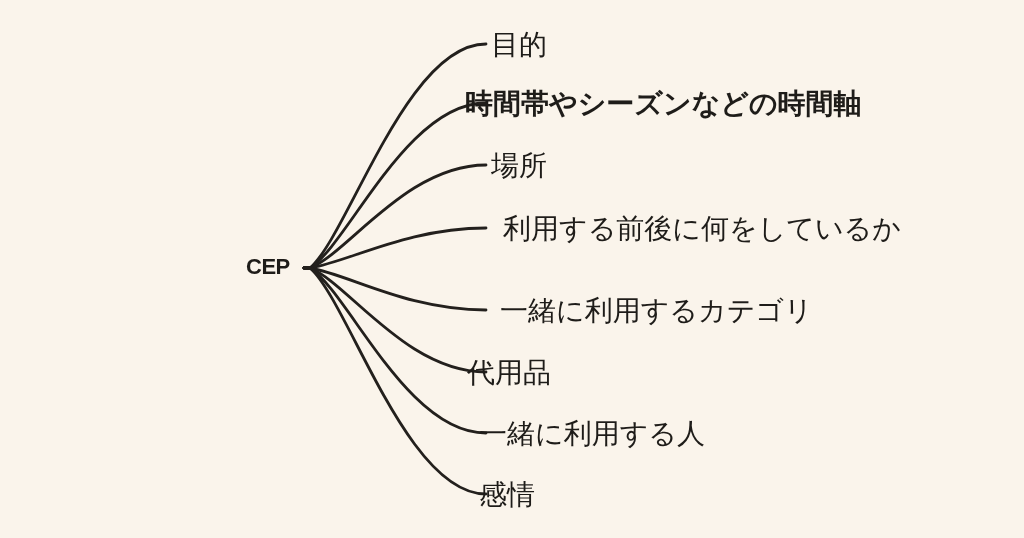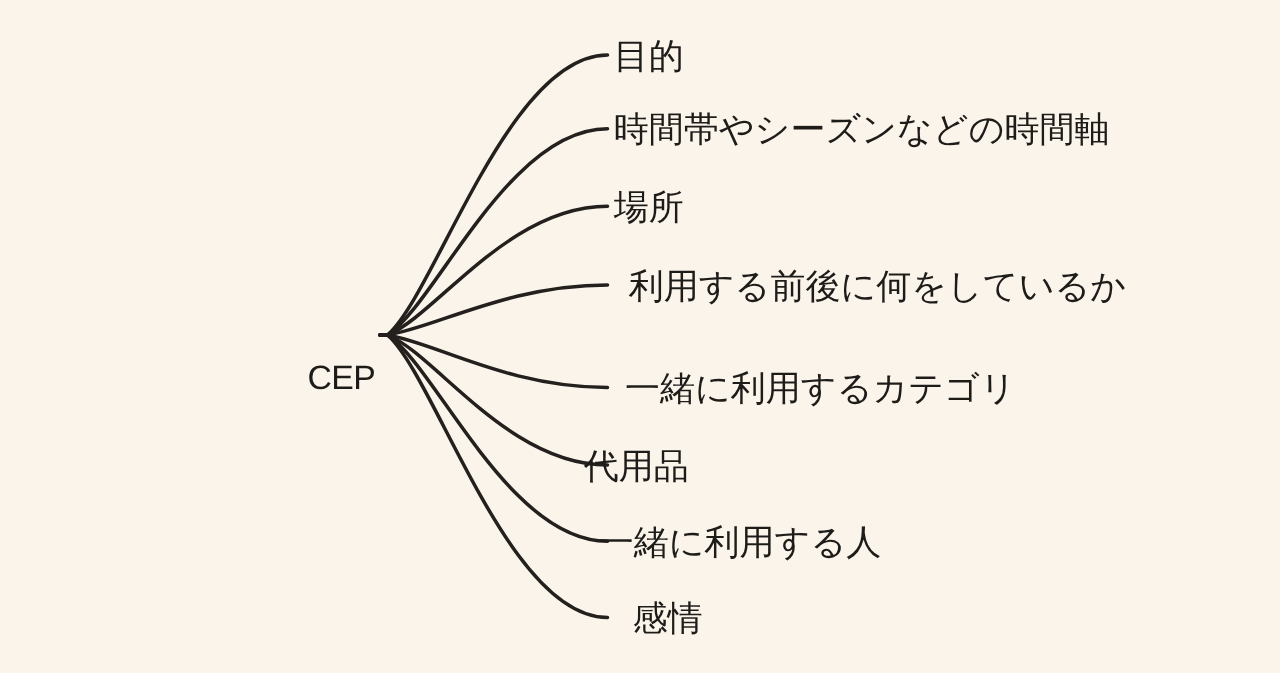--- a/index.html
+++ b/index.html
@@ -17,26 +17,25 @@
     left: 0; top: 0;
     width: 1024px; height: 538px;
   }
   .curves path {
     fill: none;
     stroke-width: 2.8;
     stroke-linecap: round;
   }
   .root-label {
     position: absolute;
-    font-size: 27px;
-    font-weight: normal;
+    font-size: 22px;
+    font-weight: bold;
     letter-spacing: -0.5px;
     line-height: 1;
     white-space: nowrap;
-    margin-top: 33px;
   }
   .branch-label {
     position: absolute;
     font-size: 28px;
     font-weight: normal;
     line-height: 26px;
     white-space: nowrap;
   }
 </style>
 </head>
@@ -52,22 +51,22 @@
       <path d="M 304 268 L 310 268 C 348.7 274.3 406.8 310 486 310" stroke="#23201d"></path>
       <path d="M 304 268 L 310 268 C 348.7 283.6 406.8 372 486 372" stroke="#23201d"></path>
       <path d="M 304 268 L 310 268 C 348.7 292.8 406.8 433 486 433" stroke="#23201d"></path>
       <path d="M 304 268 L 310 268 C 348.7 301.9 406.8 494 486 494" stroke="#23201d"></path>
     </svg>
 
   <div class="root-label" style="left: 246px; top: 256px;">CEP</div>
 
   <div>
     <div class="branch-label" style="left: 491px; top: 32px;">目的</div>
-    <div class="branch-label" style="left: 491px; top: 91px;">時間帯やシーズンなどの時間軸</div>
+    <div class="branch-label" style="left: 465px; top: 91px; font-weight: bold;">時間帯やシーズンなどの時間軸</div>
     <div class="branch-label" style="left: 491px; top: 153px;">場所</div>
     <div class="branch-label" style="left: 503px; top: 216px;">利用する前後に何をしているか</div>
     <div class="branch-label" style="left: 500px; top: 298px;">一緒に利用するカテゴリ</div>
     <div class="branch-label" style="left: 467px; top: 360px;">代用品</div>
     <div class="branch-label" style="left: 479px; top: 421px;">一緒に利用する人</div>
-    <div class="branch-label" style="left: 506px; top: 482px;">感情</div>
+    <div class="branch-label" style="left: 479px; top: 482px;">感情</div>
   </div>
 
 </div>
 
 </body></html>

